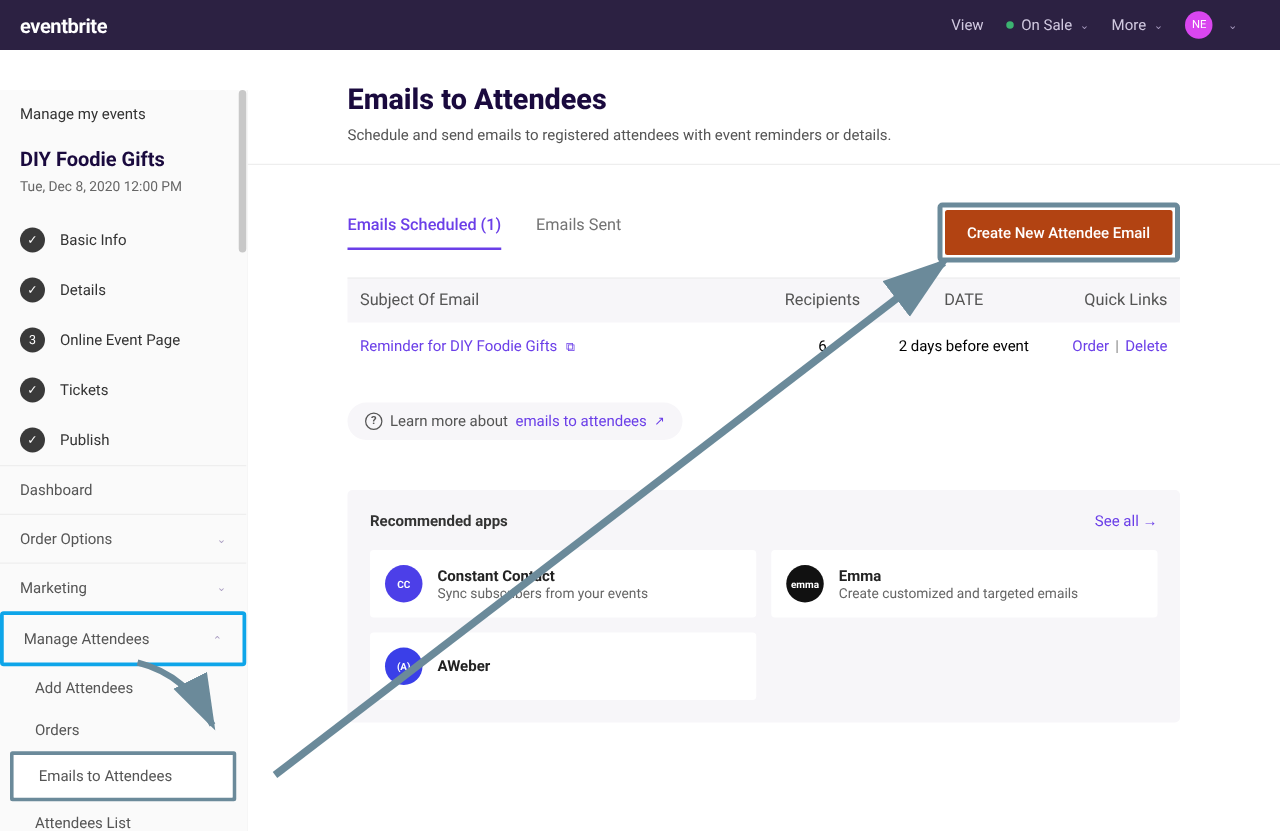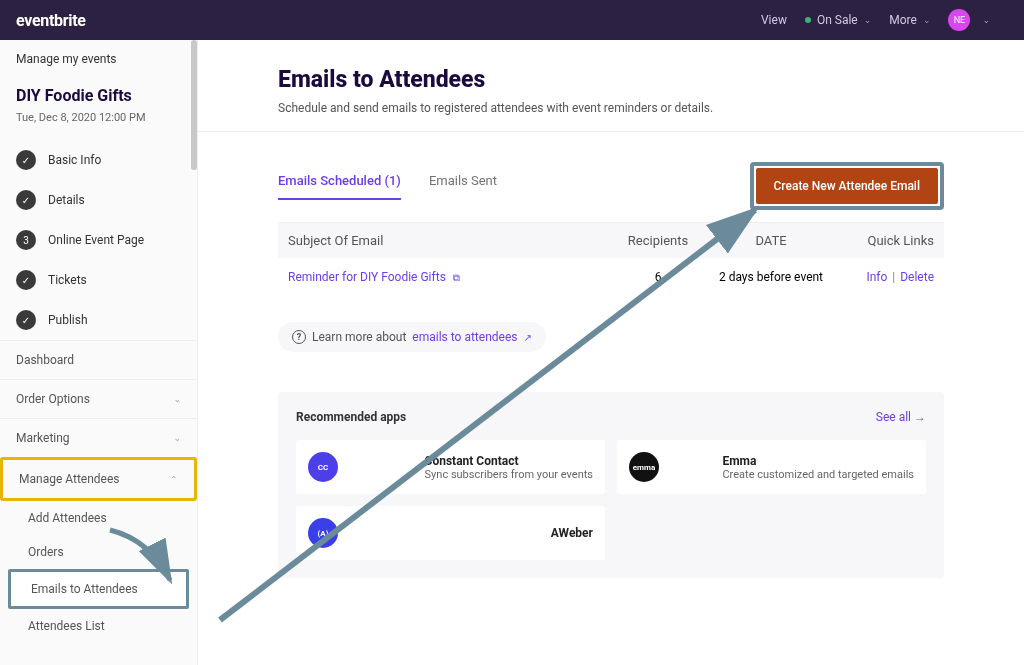--- a/index.html
+++ b/index.html
@@ -6,33 +6,33 @@
   body { background: #fff; width: 1024px; height: 665px; overflow: hidden; position: relative; }
   .topbar { background: #2c2142; height: 40px; display: flex; align-items: center; padding: 0 16px; color: #fff; }
   .brand { font-weight: 700; font-size: 16px; letter-spacing: -0.3px; color: #fff; }
   .top-spacer { flex: 1; }
   .top-link { color: #d1c9e0; font-size: 12px; margin-right: 18px; display: flex; align-items: center; gap: 6px; cursor: pointer; }
   .status-dot { width: 6px; height: 6px; background: #3cb371; border-radius: 50%; display: inline-block; }
   .avatar { width: 22px; height: 22px; border-radius: 50%; background: #d946ef; color: #fff; font-size: 9px; font-weight: 400; display: flex; align-items: center; justify-content: center; margin-right: 6px; }
   .chev { font-size: 9px; color: #a99cc1; }
 
   .layout { display: flex; height: calc(665px - 40px); }
-  .sidebar { width: 198px; border-right: 1px solid #eee; background: #fafafa; overflow-y: auto; position: relative; }
+  .sidebar { width: 198px; border-right: 1px solid #eee; background: #fafafa; overflow-y: auto; position: relative; margin-top: 32px; }
   .sb-scroll-ind { position: absolute; right: 0; top: 0; width: 6px; height: 130px; background: #c8c8c8; border-radius: 3px; }
   .sb-link { padding: 12px 16px; font-size: 12px; color: #333; cursor: pointer; display: flex; align-items: center; justify-content: space-between; }
   .event-title-block { padding: 8px 16px 16px; }
   .event-title { font-size: 16px; font-weight: 700; color: #1a0a3e; margin-bottom: 6px; }
   .event-date { font-size: 11px; color: #666; }
   .nav-item { display: flex; align-items: center; gap: 12px; padding: 10px 16px; font-size: 12px; color: #333; cursor: pointer; }
   .nav-icon { width: 20px; height: 20px; border-radius: 50%; background: #3a3a3a; color: #fff; display: flex; align-items: center; justify-content: center; font-size: 10px; flex-shrink: 0; }
   .section-link { padding: 12px 16px; font-size: 12px; color: #555; cursor: pointer; display: flex; justify-content: space-between; align-items: center; border-top: 1px solid #eee; }
   .sub-item { padding: 10px 16px 10px 28px; font-size: 12px; color: #555; cursor: pointer; }
   .sub-item.active { background: #fff; }
 
-  .hl-box-1 { border: 3px solid #eab308; border-radius: 3px; }
+  .hl-box-1 { border: 3px solid #0ea5e9; border-radius: 3px; }
   .hl-box-2 { border: 3px solid #6b8a9a; border-radius: 2px; margin: 0 8px; background: #fff; }
 
   .main { flex: 1; overflow-y: auto; background: #fff; }
   .main-header { padding: 26px 0 16px 80px; border-bottom: 1px solid #eee; }
   .page-title { font-size: 23px; font-weight: 800; color: #1a0a3e; margin-bottom: 8px; }
   .page-subtitle { font-size: 12px; color: #555; }
 
   .content { padding: 30px 80px 20px; position: relative; }
   .tabs-row { display: flex; align-items: center; justify-content: space-between; margin-bottom: 12px; }
   .tabs { display: flex; gap: 28px; }
@@ -54,21 +54,21 @@
 
   .info-pill { display: inline-flex; align-items: center; gap: 6px; background: #f7f6f9; border-radius: 16px; padding: 8px 14px; font-size: 12px; color: #555; margin-top: 26px; cursor: pointer; }
   .info-q { width: 14px; height: 14px; border: 1.5px solid #555; border-radius: 50%; display: inline-flex; align-items: center; justify-content: center; font-size: 9px; font-weight: 700; }
   .ext-icon { font-size: 10px; color: #6b3fe8; }
 
   .apps-box { background: #f7f6f9; border-radius: 4px; margin-top: 40px; padding: 18px; }
   .apps-head { display: flex; justify-content: space-between; align-items: flex-start; margin-bottom: 16px; }
   .apps-title { font-size: 12px; font-weight: 700; color: #333; }
   .seeall { font-size: 12px; color: #6b3fe8; cursor: pointer; }
   .apps-grid { display: grid; grid-template-columns: 1fr 1fr; gap: 12px; }
-  .app-card { background: #fff; border-radius: 3px; padding: 12px; display: flex; gap: 12px; align-items: center; cursor: pointer; justify-content: space-between; }
+  .app-card { background: #fff; border-radius: 3px; padding: 12px; display: flex; gap: 12px; align-items: center; cursor: pointer; }
   .app-icon { width: 30px; height: 30px; border-radius: 50%; flex-shrink: 0; display: flex; align-items: center; justify-content: center; color: #fff; font-size: 8px; font-weight: 700; }
   .app-icon.cc { background: #4c3fe8; }
   .app-icon.em { background: #111; }
   .app-icon.aw { background: #3a3fe8; }
   .app-name { font-size: 12px; font-weight: 700; color: #222; }
   .app-desc { font-size: 11px; color: #666; }
 
   
   .arrow-svg { position: absolute; pointer-events: none; }
 </style>
@@ -180,21 +180,21 @@
         <div class="col-quick">Quick Links</div>
       </div>
       <div class="table-row">
         <div class="col-subject">
           <span class="email-link">Reminder for DIY Foodie Gifts</span>
           <span class="copy-icon">⧉</span>
         </div>
         <div class="col-recip">6</div>
         <div class="col-date">2 days before event</div>
         <div class="col-quick">
-          <span class="edit-link">Info</span><span class="pipe"> | </span><span class="delete-link">Delete</span>
+          <span class="edit-link">Order</span><span class="pipe"> | </span><span class="delete-link">Delete</span>
         </div>
       </div>
 
       <div class="info-pill">
         <span class="info-q">?</span>
         <span>Learn more about </span>
         <span class="email-link">emails to attendees</span>
         <span class="ext-icon">↗</span>
       </div>
 

